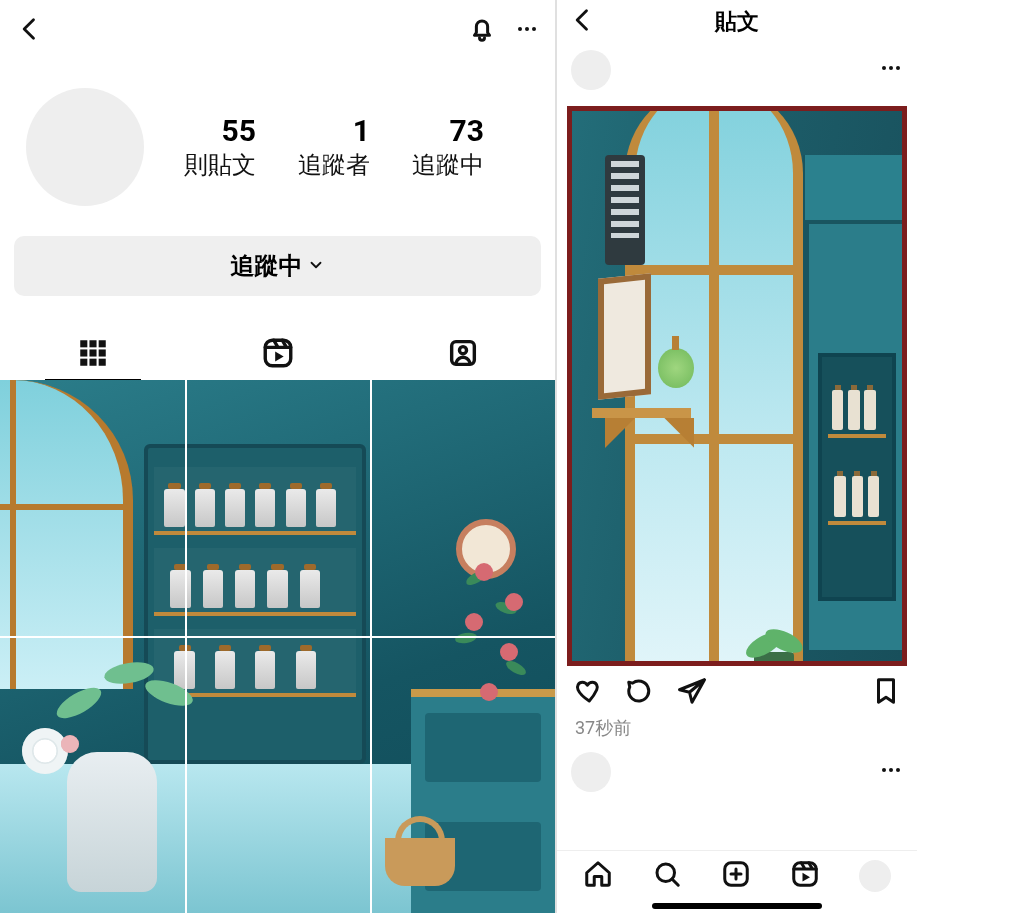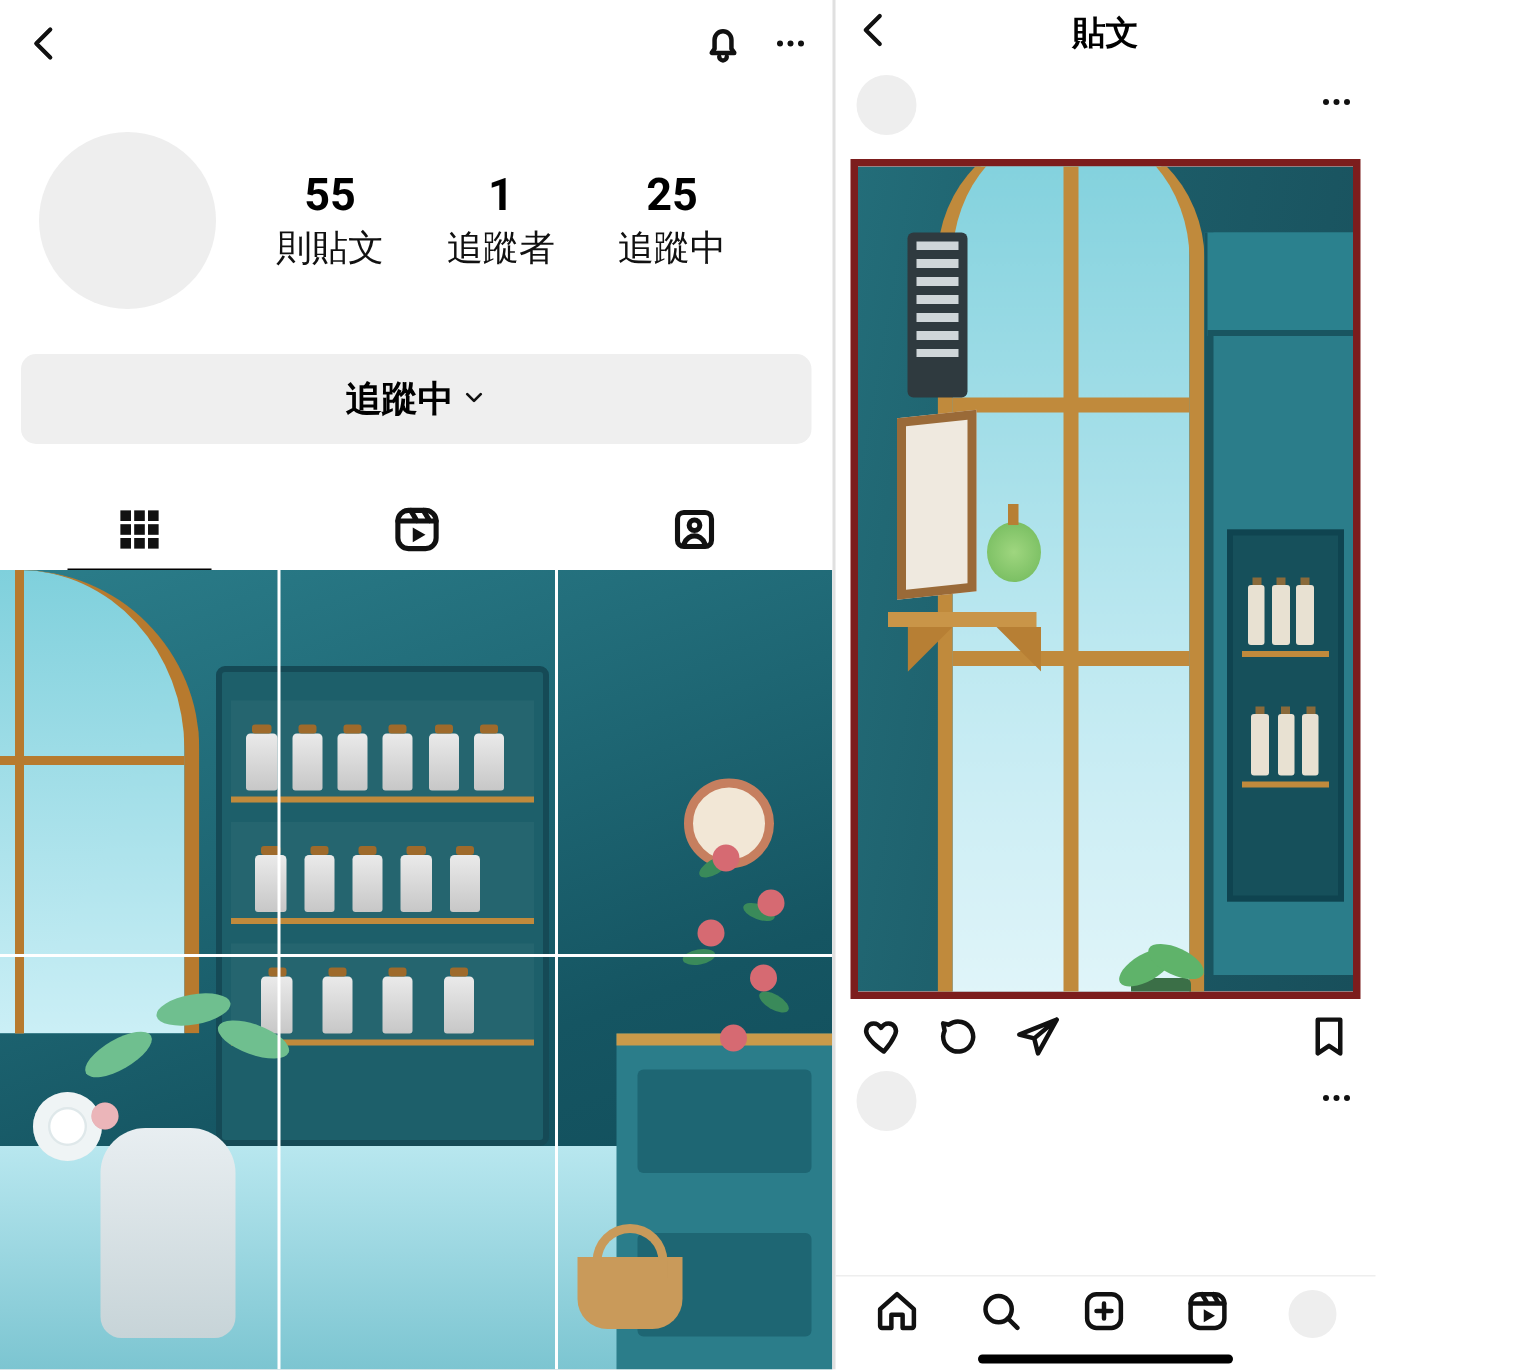--- a/index.html
+++ b/index.html
@@ -38,21 +38,21 @@
       display: flex;
       align-items: center;
       padding: 30px 26px 30px;
       gap: 40px;
     }
     .avatar-lg {
       width: 118px; height: 118px; border-radius: 50%;
       background: #eeeeee;
     }
     .stats { display: flex; gap: 42px; }
-    .stat { text-align: center; }
+    .stat { text-align: right; }
     .stat .num { font-size: 30px; font-weight: 700; line-height: 1.2; }
     .stat .lbl { font-size: 24px; color: #111; }
 
     .actions {
       display: flex; gap: 10px; padding: 0 14px 8px;
     }
     .btn {
       flex: 1; background: #efefef; border-radius: 10px;
       padding: 14px 0; text-align: center; font-size: 24px; font-weight: 600;
       display: flex; justify-content: center; align-items: center; gap: 4px;
@@ -261,21 +261,21 @@
     <div class="stats">
       <div class="stat">
         <div class="num">55</div>
         <div class="lbl">則貼文</div>
       </div>
       <div class="stat">
         <div class="num">1</div>
         <div class="lbl">追蹤者</div>
       </div>
       <div class="stat">
-        <div class="num">25</div>
+        <div class="num">73</div>
         <div class="lbl">追蹤中</div>
       </div>
     </div>
   </div>
 
   <div class="actions">
     <div class="btn">
       <span>追蹤中</span>
       <span class="chev">
         <svg viewBox="0 0 24 24">
@@ -454,20 +454,21 @@
           </svg>
       </span>
     </div>
     <span>
       <svg viewBox="0 0 24 24">
           <path class="stk" d="M6 3h12v18l-6-4-6 4V3z"></path>
         </svg>
     </span>
   </div>
 
+  <div class="timestamp">37秒前</div>
 
   <div class="next-author">
     <div class="avatar-sm"></div>
     <div>
       <svg viewBox="0 0 24 24" width="24" height="24">
           <circle class="fillb" cx="5" cy="12" r="2"></circle>
           <circle class="fillb" cx="12" cy="12" r="2"></circle>
           <circle class="fillb" cx="19" cy="12" r="2"></circle>
         </svg>
     </div>

